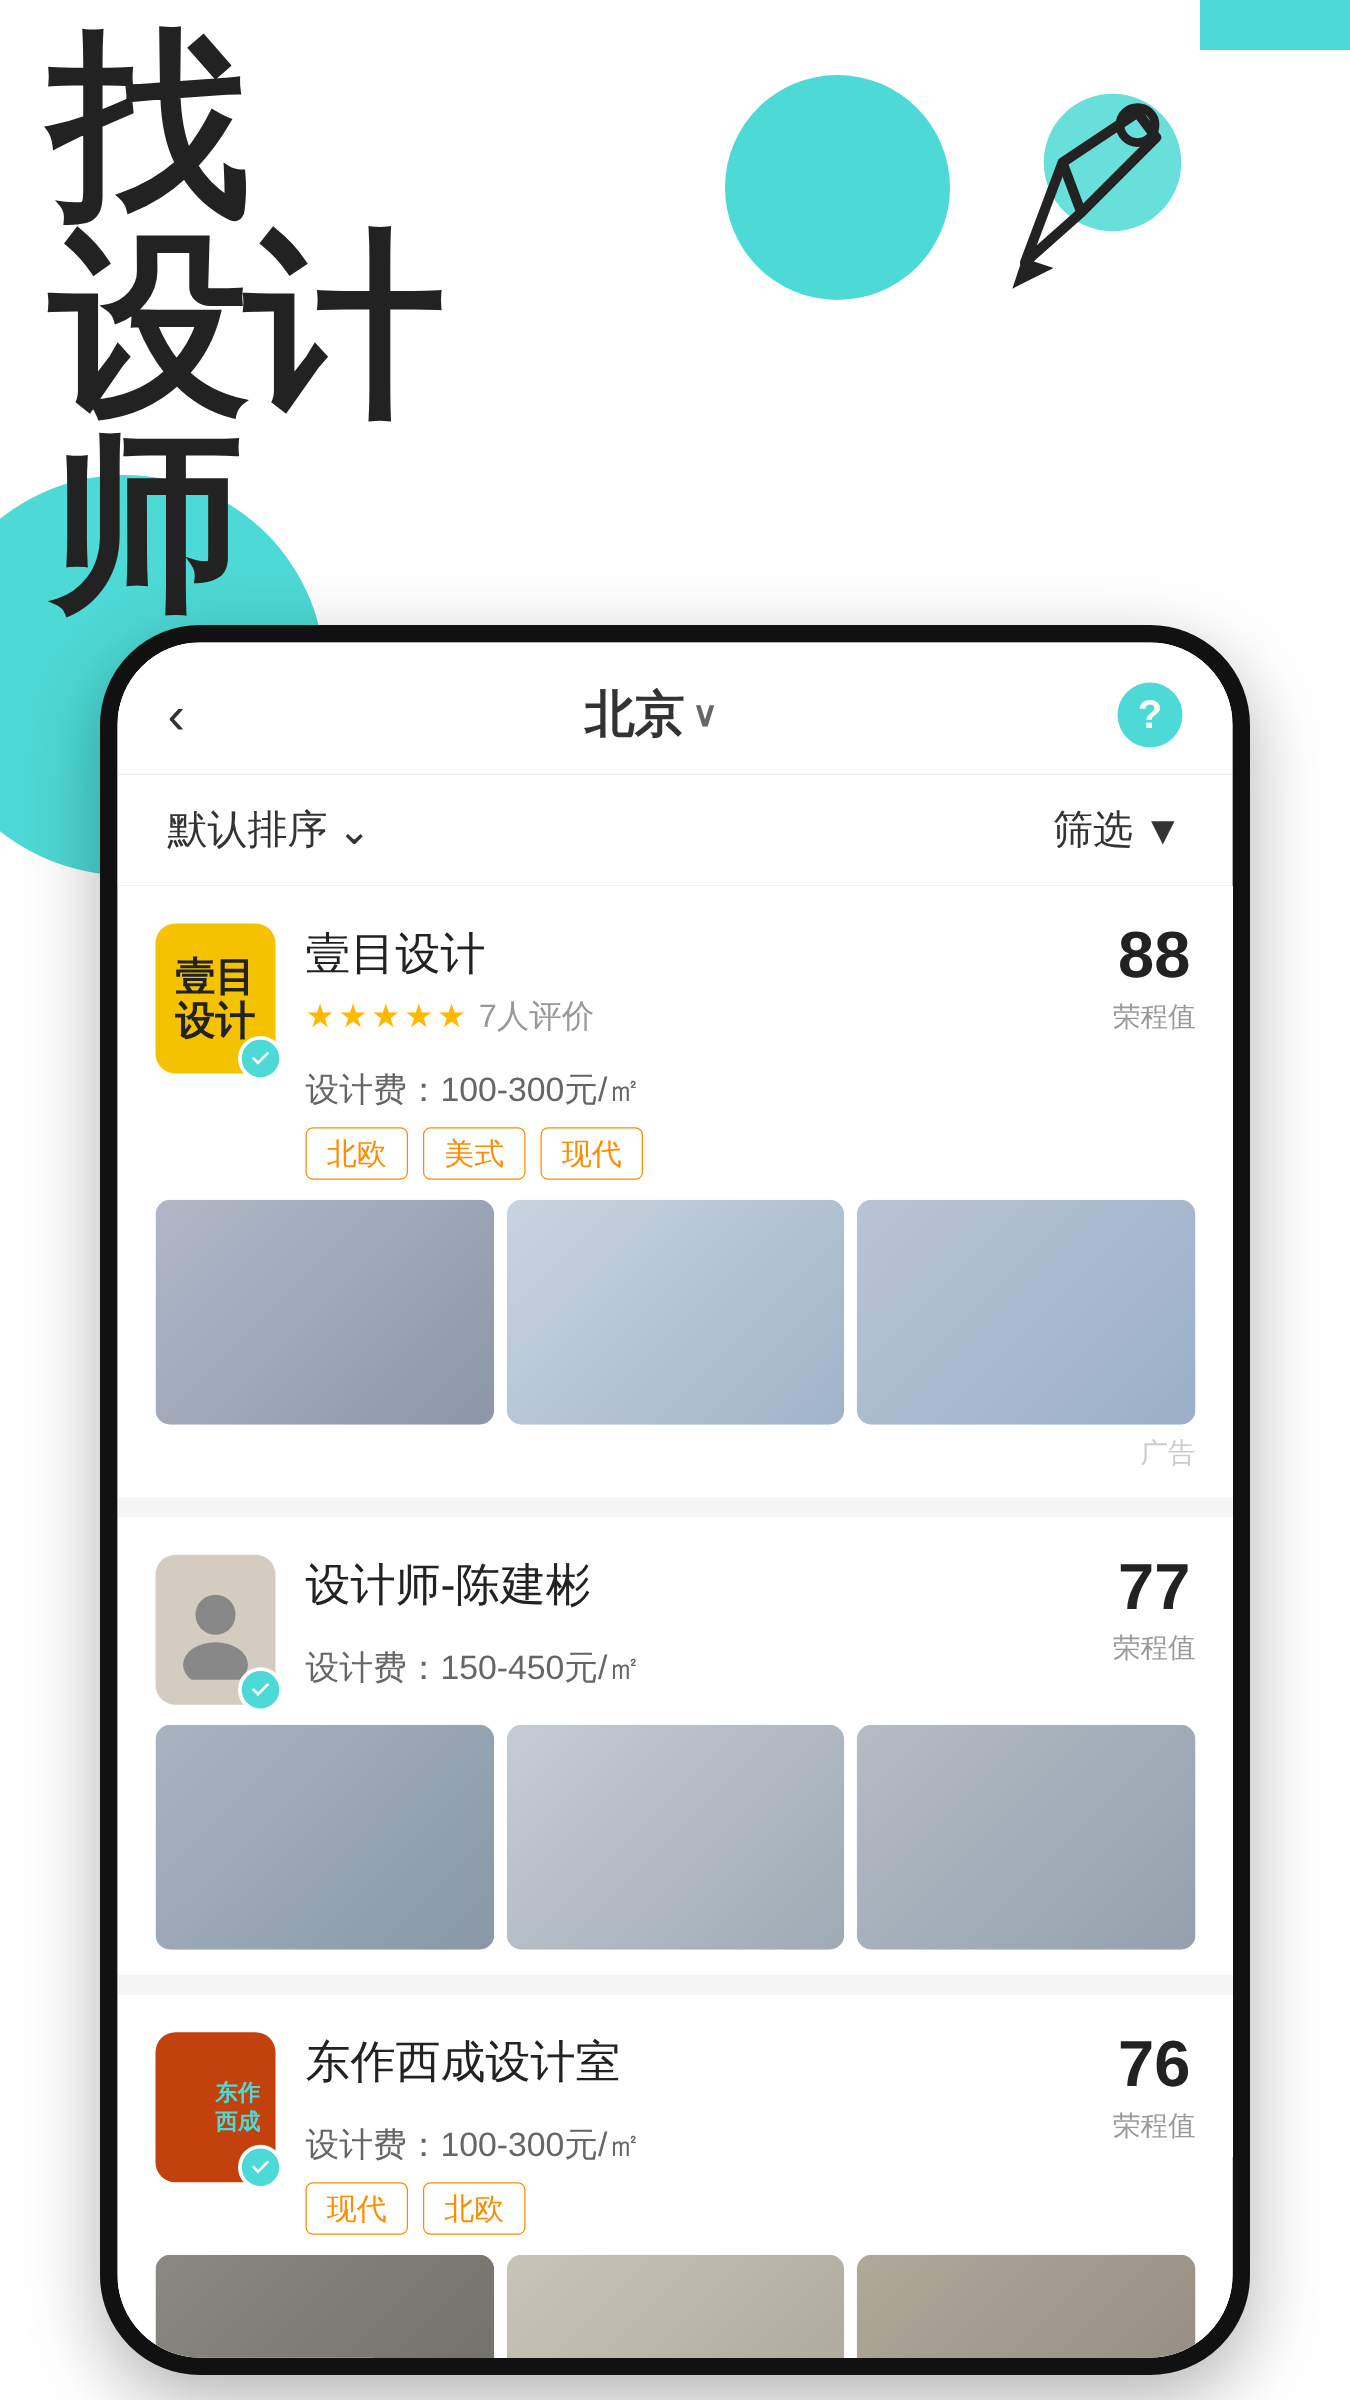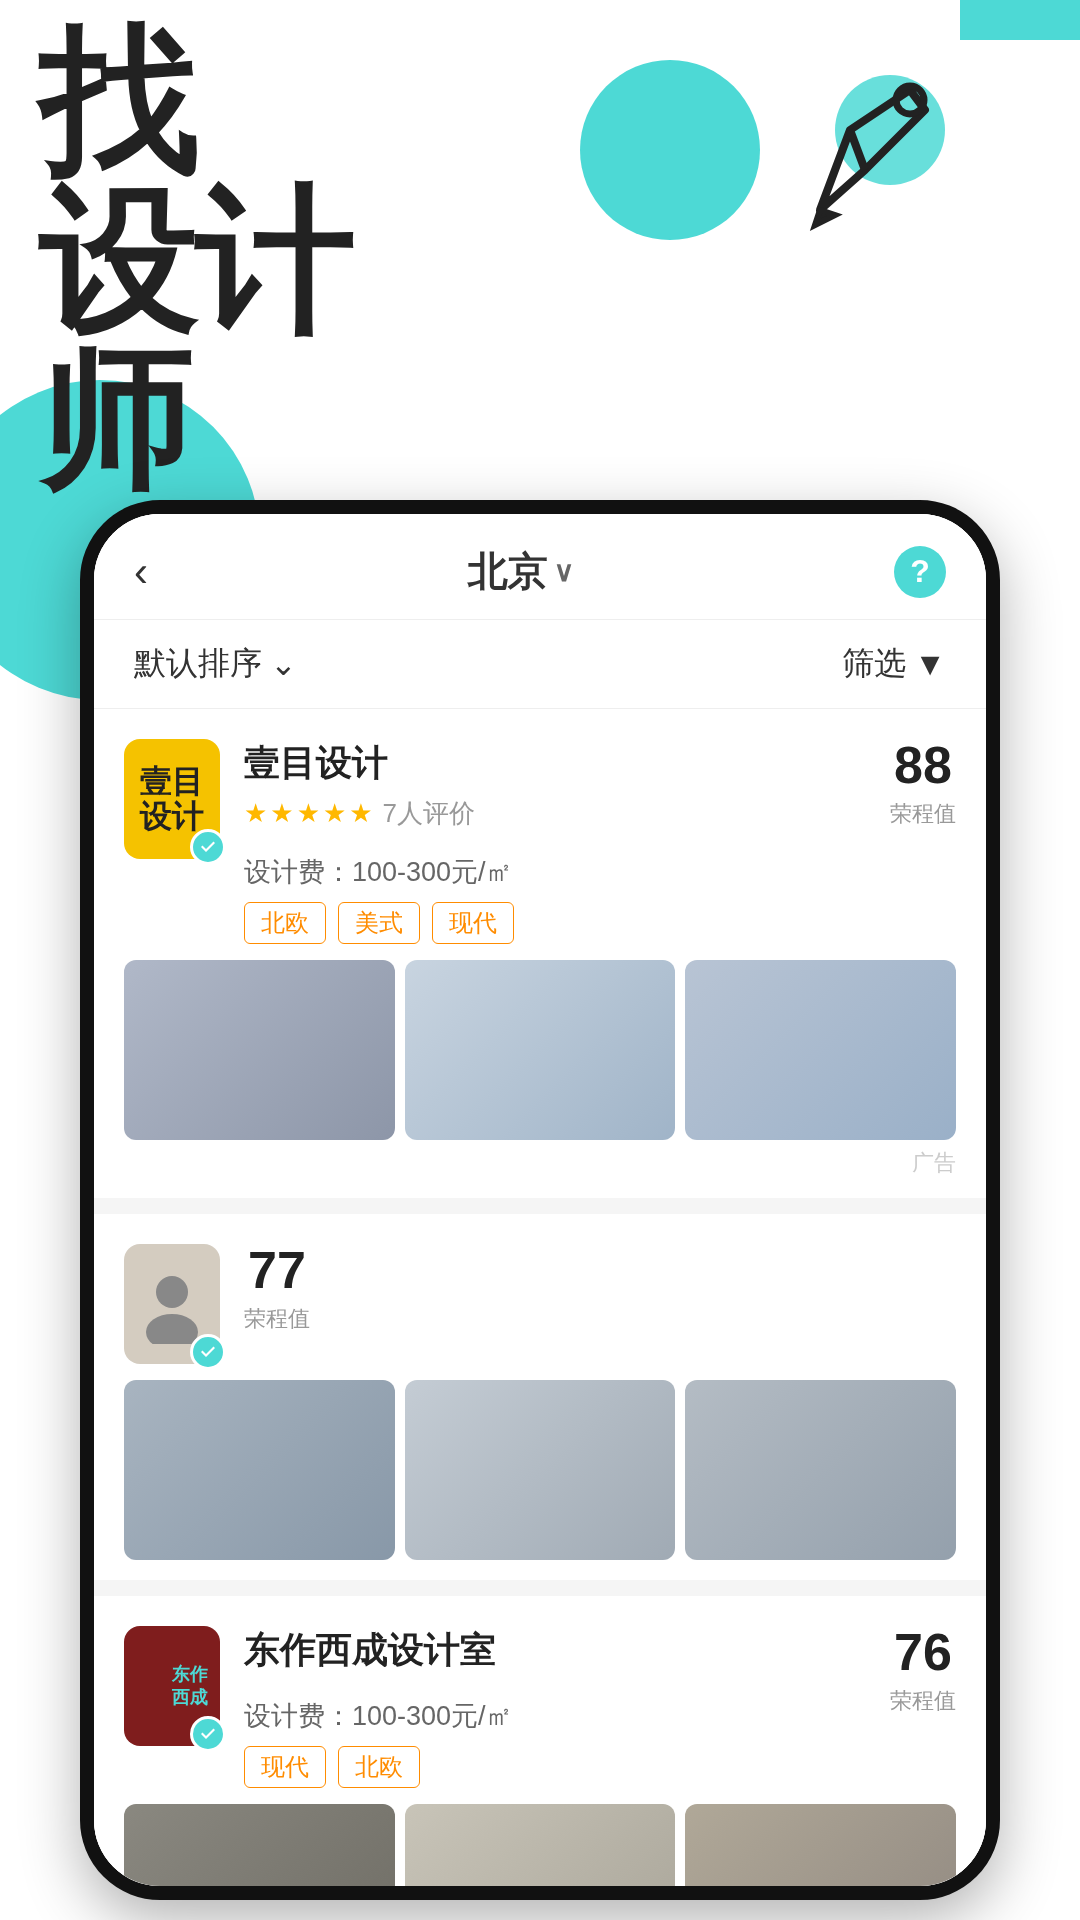--- a/index.html
+++ b/index.html
@@ -206,21 +206,21 @@
       border: 3px solid white;
       display: flex;
       align-items: center;
       justify-content: center;
     }
     .card-info {
       flex: 1;
     }
     .designer-name {
       font-size: 36px;
-      font-weight: 700;
+      font-weight: 400;
       color: #222;
       margin-bottom: 8px;
     }
     .rating-row {
       display: flex;
       align-items: center;
       gap: 10px;
       margin-bottom: 8px;
     }
     .stars {
@@ -295,21 +295,21 @@
     .img-block-4 { background: linear-gradient(135deg, #a8b4c0 0%, #8898a8 100%); width: 100%; height: 100%; }
     .img-block-5 { background: linear-gradient(135deg, #c4ccd4 0%, #a0aab4 100%); width: 100%; height: 100%; }
     .img-block-6 { background: linear-gradient(135deg, #b4bcc4 0%, #94a0ac 100%); width: 100%; height: 100%; }
     .img-block-7 { background: linear-gradient(135deg, #8a8880 0%, #6e6c64 100%); width: 100%; height: 100%; }
     .img-block-8 { background: linear-gradient(135deg, #c8c4b8 0%, #a8a498 100%); width: 100%; height: 100%; }
     .img-block-9 { background: linear-gradient(135deg, #b0a898 0%, #908880 100%); width: 100%; height: 100%; }
 
     
     .avatar-yi { background: #F5C200; }
     .avatar-chen { background: #d4ccc0; }
-    .avatar-dong { background: #7f1d1d; padding-left: 36px; }
+    .avatar-dong { background: #c2410c; padding-left: 36px; }
 
     
     .avatar-text-yi {
       font-size: 32px;
       font-weight: 800;
       color: #222;
       text-align: center;
       line-height: 1.1;
     }
     .avatar-text-dong {
@@ -445,20 +445,24 @@
                 <circle cx="40" cy="28" r="16" fill="#888"></circle>
                 <ellipse cx="40" cy="68" rx="26" ry="18" fill="#888"></ellipse>
               </svg>
             </div>
             <div class="avatar-badge">
               <svg width="20" height="20" viewBox="0 0 20 20">
                   <path d="M8 15L3 10l1.5-1.5L8 12l7.5-7.5L17 6z" fill="white"></path>
                 </svg>
             </div>
           </div>
+          <div class="card-info">
+            <div class="designer-name">设计师-陈建彬</div>
+            <div class="design-fee">设计费：150-450元/㎡</div>
+          </div>
           <div class="score-box">
             <div class="score-num">77</div>
             <div class="score-label">荣程值</div>
           </div>
         </div>
         <div class="image-gallery">
           <div class="gallery-img">
             <div class="img-block-4"></div>
           </div>
           <div class="gallery-img">

